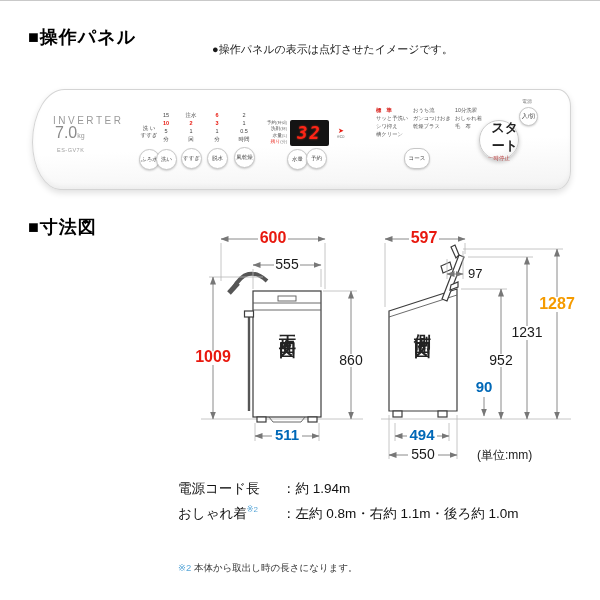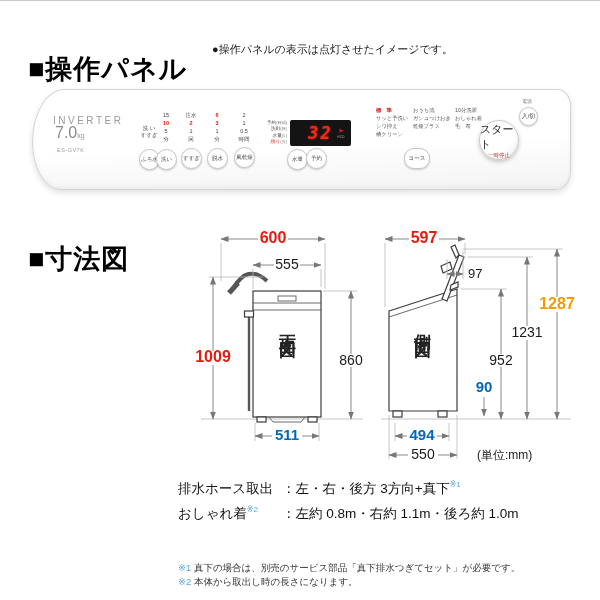--- a/index.html
+++ b/index.html
@@ -1,51 +1,51 @@
 <!DOCTYPE html>
 <html><head>
 <meta charset="utf-8">
 <style>
   html,body{margin:0;padding:0;background:#fff;}
   #stage{position:relative;width:600px;height:600px;background:#ffffff;overflow:hidden;
          font-family:"Liberation Sans","DejaVu Sans",sans-serif;border-top:1px solid #c9c9c9;box-sizing:border-box;}
   .abs{position:absolute;}
-  .sec-title{font-size:27px;font-weight:bold;color:#000;letter-spacing:1px;white-space:nowrap;margin-top:26px;}
+  .sec-title{font-size:18px;font-weight:bold;color:#000;letter-spacing:1px;white-space:nowrap;}
   .note{font-size:11px;color:#1a1a1a;white-space:nowrap;}
 
   
   #panel{left:32px;top:88px;width:537px;height:99px;background:linear-gradient(178deg,#ffffff 55%,#f3f3f3);
          border:1px solid #d4d4d4;border-radius:34px 14px 16px 30px / 56px 18px 20px 50px;
          box-shadow:0 3px 6px rgba(0,0,0,.12), inset 0 -3px 4px rgba(0,0,0,.04);}
   .brand{left:20px;top:25px;font-size:10px;letter-spacing:2.5px;color:#9a9a9a;}
   .cap{left:22px;top:34px;font-size:16px;color:#8a8a8a;}
   .cap small{font-size:7px;color:#9a9a9a;}
   .model{left:24px;top:57px;font-size:5.5px;color:#9f9f9f;letter-spacing:.5px;}
   .optcol{position:absolute;width:30px;text-align:center;font-size:5.5px;line-height:8px;color:#444;top:21px;}
   .optcol .red{color:#e8190f;font-weight:bold;}
   .optcol2{top:35px;line-height:7px;}
   .pbtn{position:absolute;width:19px;height:19px;border-radius:50%;background:#fff;border:1px solid #c7c7c7;
         box-shadow:0 1px 2px rgba(0,0,0,.18);font-size:5.5px;color:#444;display:flex;align-items:center;justify-content:center;white-space:nowrap;}
   .disp-labels{left:224px;top:30px;width:30px;font-size:4.8px;line-height:6.4px;color:#555;text-align:right;}
   .disp-labels .u{font-size:4px;color:#777;}
   .disp-labels .red{color:#e8190f;}
-  .disp{left:257px;top:30px;width:61px;height:26px;background:#141414;border-radius:2px;
+  .disp{left:257px;top:30px;width:39px;height:26px;background:#141414;border-radius:2px;
         display:flex;align-items:center;justify-content:center;}
   .seg{font-family:"DejaVu Sans Mono",monospace;font-style:italic;font-weight:bold;font-size:17px;
        color:#ff2416;letter-spacing:2px;text-shadow:0 0 2px rgba(255,60,30,.8);}
   .eco{left:300px;top:37px;width:16px;text-align:center;}
   .eco .arr{color:#e8190f;font-size:7px;line-height:7px;}
   .eco .txt{color:#8a8a8a;font-size:4.5px;line-height:5px;}
   .crs{left:343px;top:16px;display:grid;grid-template-columns:35px 40px 28px;column-gap:2px;
        font-size:5.3px;line-height:8px;color:#555;white-space:nowrap;}
   .crs .std{color:#d6150f;font-weight:bold;}
   .startbtn{left:446px;top:30px;width:38px;height:38px;border-radius:50%;border:1px solid #c9c9c9;
         background:radial-gradient(circle at 35% 28%,#ffffff 55%,#e7e7e7);
         box-shadow:0 2px 4px rgba(0,0,0,.22);display:flex;flex-direction:column;align-items:center;justify-content:center;}
-  .startbtn .s1{font-size:11px;font-weight:normal;color:#222;}
+  .startbtn .s1{font-size:13px;font-weight:bold;color:#222;text-align:right;}
   .startbtn .s2{font-size:5.5px;color:#b03030;}
   .pwr-lbl{left:489px;top:8px;font-size:5px;color:#888;}
   .pwrbtn{left:486px;top:17px;width:17px;height:17px;font-size:6px;}
 
   
   .vlabel{writing-mode:vertical-rl;font-size:17px;font-weight:600;letter-spacing:4px;color:#222;}
   svg text{font-family:"Liberation Sans","DejaVu Sans",sans-serif;}
   .t-red{fill:#e8190f;font-weight:bold;font-size:16px;}
   .t-org{fill:#f59b00;font-weight:bold;font-size:16px;}
   .t-blu{fill:#0068b7;font-weight:bold;font-size:15px;}
@@ -264,25 +264,24 @@
     <text x="247" y="212.5" text-anchor="middle" class="t-blu">494</text>
     <text x="248" y="231.5" text-anchor="middle" class="t-blk">550</text>
     <text x="302" y="232" text-anchor="start" class="t-unit">(単位:mm)</text>
   </svg>
 
   <div class="abs vlabel" style="left:276px;top:320px;">正面図</div>
   <div class="abs vlabel" style="left:411px;top:320px;">側面図</div>
 
   <div class="abs" id="specs">
     <div class="spec-row">
-      <span class="spec-label"><span>排水ホース取出</span><sup class="fsup"></sup></span><span>：</span><span>左・右・後方 3方向+真下</span><sup class="fsup">※1</sup>
+      <span class="spec-label"><span>電源コード長</span><sup class="fsup"></sup></span><span>：</span><span>約 1.94m</span><sup class="fsup"></sup>
     </div>
     <div class="spec-row">
       <span class="spec-label"><span>おしゃれ着</span><sup class="fsup">※2</sup></span><span>：</span><span>左約 0.8m・右約 1.1m・後ろ約 1.0m</span><sup class="fsup"></sup>
     </div>
   </div>
 
   <div class="abs" id="footnotes">
-    <div><span class="fmark">※1</span> <span>真下の場合は、別売のサービス部品「真下排水つぎてセット」が必要です。</span></div>
     <div><span class="fmark">※2</span> <span>本体から取出し時の長さになります。</span></div>
   </div>
 
 </div>
 
 </body></html>

